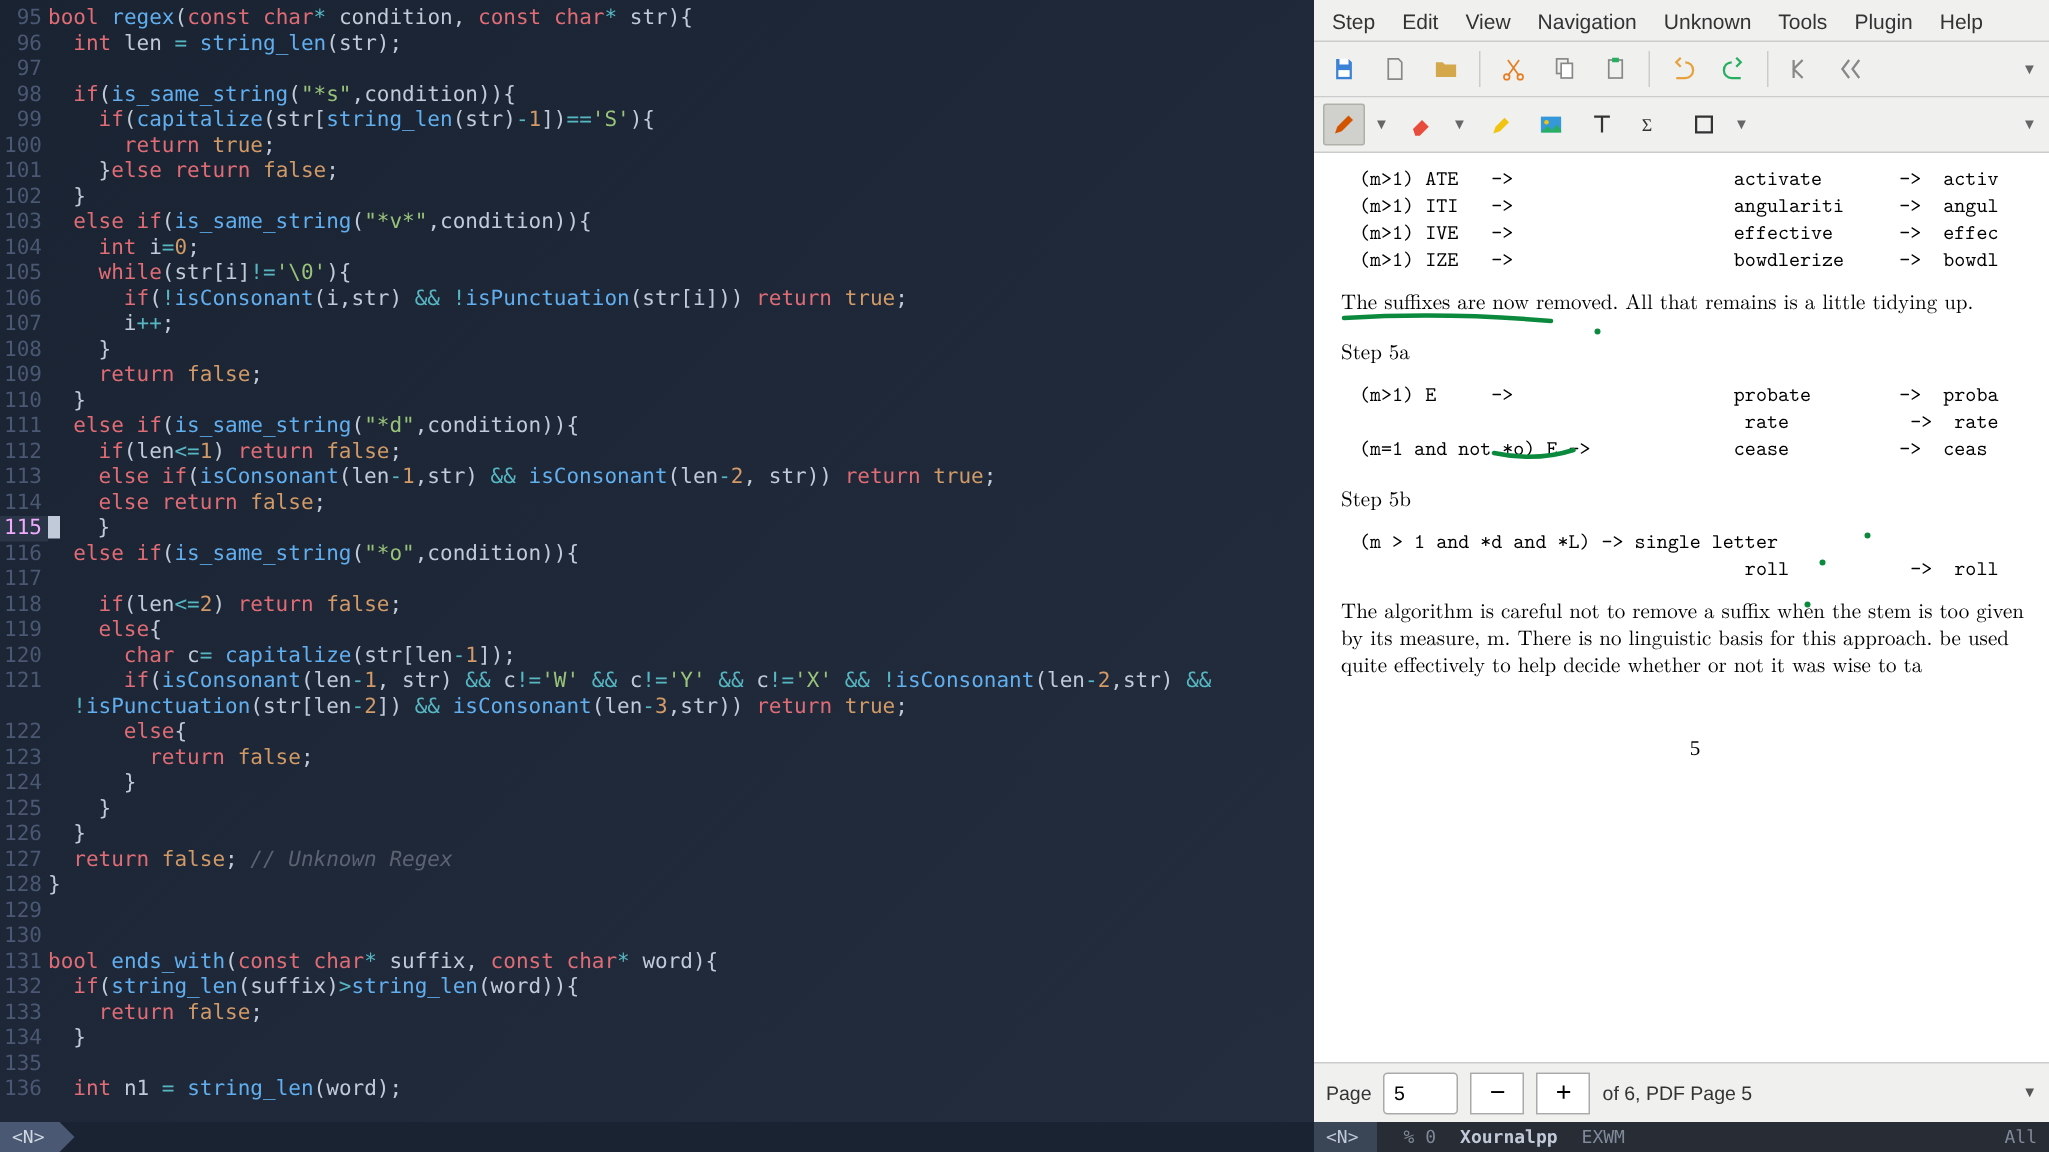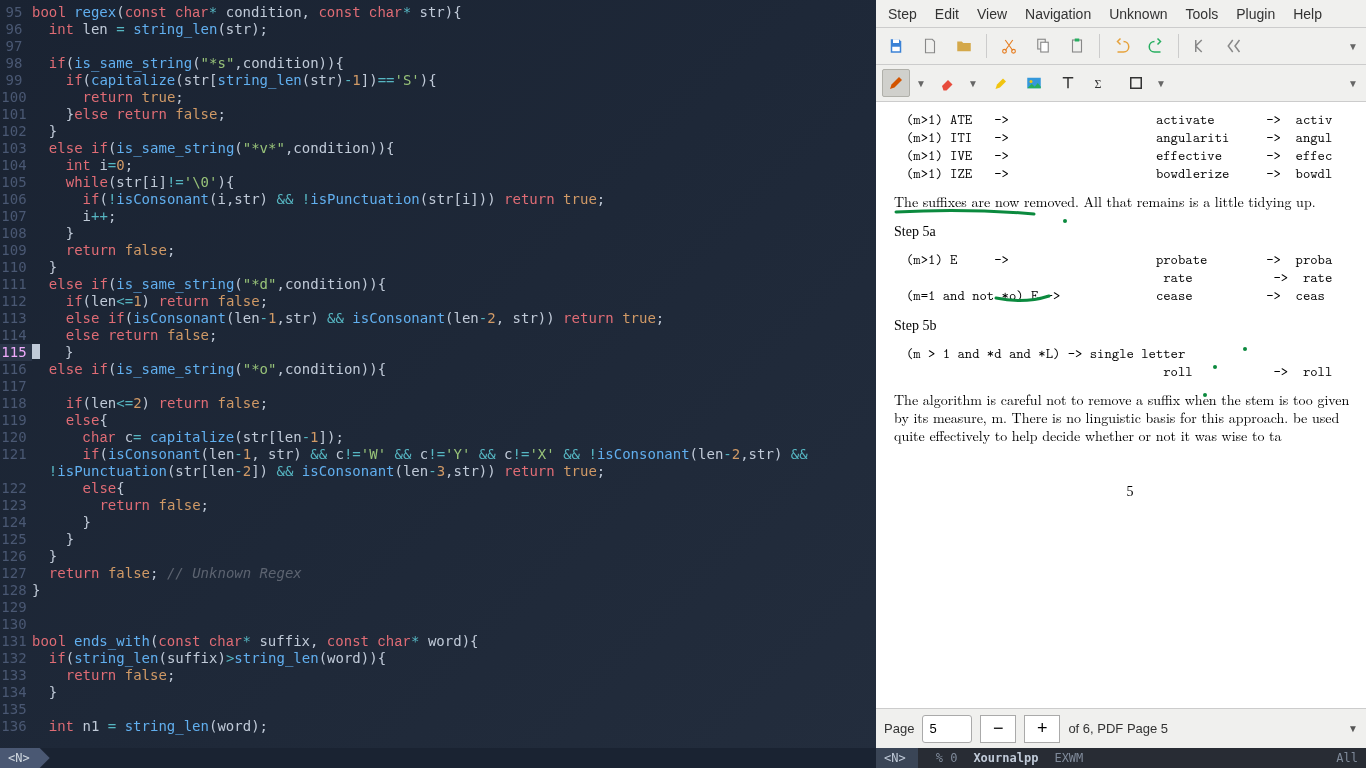--- a/index.html
+++ b/index.html
@@ -1,25 +1,25 @@
 <!DOCTYPE html>
 <html><head>
 <meta charset="utf-8">
 <style>
   * { margin:0; padding:0; box-sizing:border-box; }
   body { font-family: monospace; font-size:13px; width:1366px; height:768px; overflow:hidden; display:flex; background:#1a1f2e; }
   .editor-pane { width:876px; height:768px; position:relative; background: linear-gradient(135deg, #1a2332 0%, #1e2838 50%, #232d3d 100%); display:flex; flex-direction:column; }
   .code-area { flex:1; overflow:hidden; padding-top:4px; font-family: 'DejaVu Sans Mono', monospace; font-size:14px; line-height:17px; white-space:pre; position:relative; }
   .line { display:flex; height:17px; }
-  .gutter { width:32px; text-align:center; color:#4a5873; padding-right:4px; flex-shrink:0; user-select:none; }
+  .gutter { width:32px; text-align:right; color:#4a5873; padding-right:4px; flex-shrink:0; user-select:none; }
   .gutter.cur { background:#2a3548; color:#f0abfc; }
   .code { color:#c0cad8; }
   .cursor-block { display:inline-block; width:7.7px; height:15px; background:#c0cad8; vertical-align:text-top; }
   .kw { color:#e06c75; }
-  .type { color:#e06c75;font-family:Liberation Mono, monospace; }
+  .type { color:#e06c75; }
   .func { color:#61afef;text-align:right; }
   .str { color:#98c379; }
   .num { color:#d19a66; }
   .char { color:#98c379; }
   .bool { color:#d19a66; }
   .op { color:#56b6c2; }
   .cmt { color:#5c6370; font-style:italic; }
   .ident { color:#c0cad8; }
 
   .statusline-editor { height:20px; background:#1a2332; display:flex; align-items:center; font-family:'DejaVu Sans Mono',monospace; font-size:12px; color:#8a9aad; }
@@ -34,21 +34,21 @@
   .toolbar { background:#f0f0ee; border-bottom:1px solid #ccc; display:flex; align-items:center; padding:4px 6px; gap:6px; flex-wrap:nowrap; }
   .tb-btn { width:28px; height:28px; display:flex; align-items:center; justify-content:center; cursor:pointer; border-radius:2px; }
   .tb-btn.active { background:#d0d0cc; border:1px solid #b0b0aa; }
   .tb-sep { width:1px; height:24px; background:#ccc; margin:0 2px; }
   .tb-dd { width:12px; color:#666; font-size:10px; }
   .tb-fill { flex:1; }
   .document { flex:1; overflow:hidden; background:#fff; font-family: 'Latin Modern Roman', 'Computer Modern', Georgia, serif; font-size:14px; color:#000; padding:8px 0 8px 18px; position:relative; }
   .doc-mono { font-family: 'Latin Modern Mono', 'Courier New', monospace; white-space:pre; letter-spacing:0; }
   .doc-line { line-height:18px; margin-left:12px; }
   .doc-para { margin:10px 0; line-height:18px; }
-  .doc-step { margin:14px 0 10px 0;font-family:Liberation Serif, serif; }
+  .doc-step { margin:14px 0 10px 0; }
   .annot { position:absolute; background:transparent; pointer-events:none; }
   .pagebar { height:40px; background:#f0f0ee; border-top:1px solid #ccc; display:flex; align-items:center; padding:0 8px; gap:8px; font-size:13px; }
   .page-input { width:50px; height:28px; border:1px solid #aaa; border-radius:3px; padding:0 6px; font-size:13px; }
   .pg-btn { width:36px; height:28px; border:1px solid #aaa; background:#fff; font-size:18px; cursor:pointer; }
   .pg-fill { flex:1; }
   .pg-dd { color:#555; font-size:10px; }
   .statusline-right { height:20px; background:#282c34; color:#7f8a9a; display:flex; align-items:center; font-family:'DejaVu Sans Mono',monospace; font-size:12px; }
   .statusline-right .mode { background:#3a4556; color:#c0cad8; padding:0 12px 0 8px; height:100%; display:flex; align-items:center; margin-right:10px; }
   .statusline-right .seg { padding:0 8px; }
   .statusline-right .fill { flex:1; }

